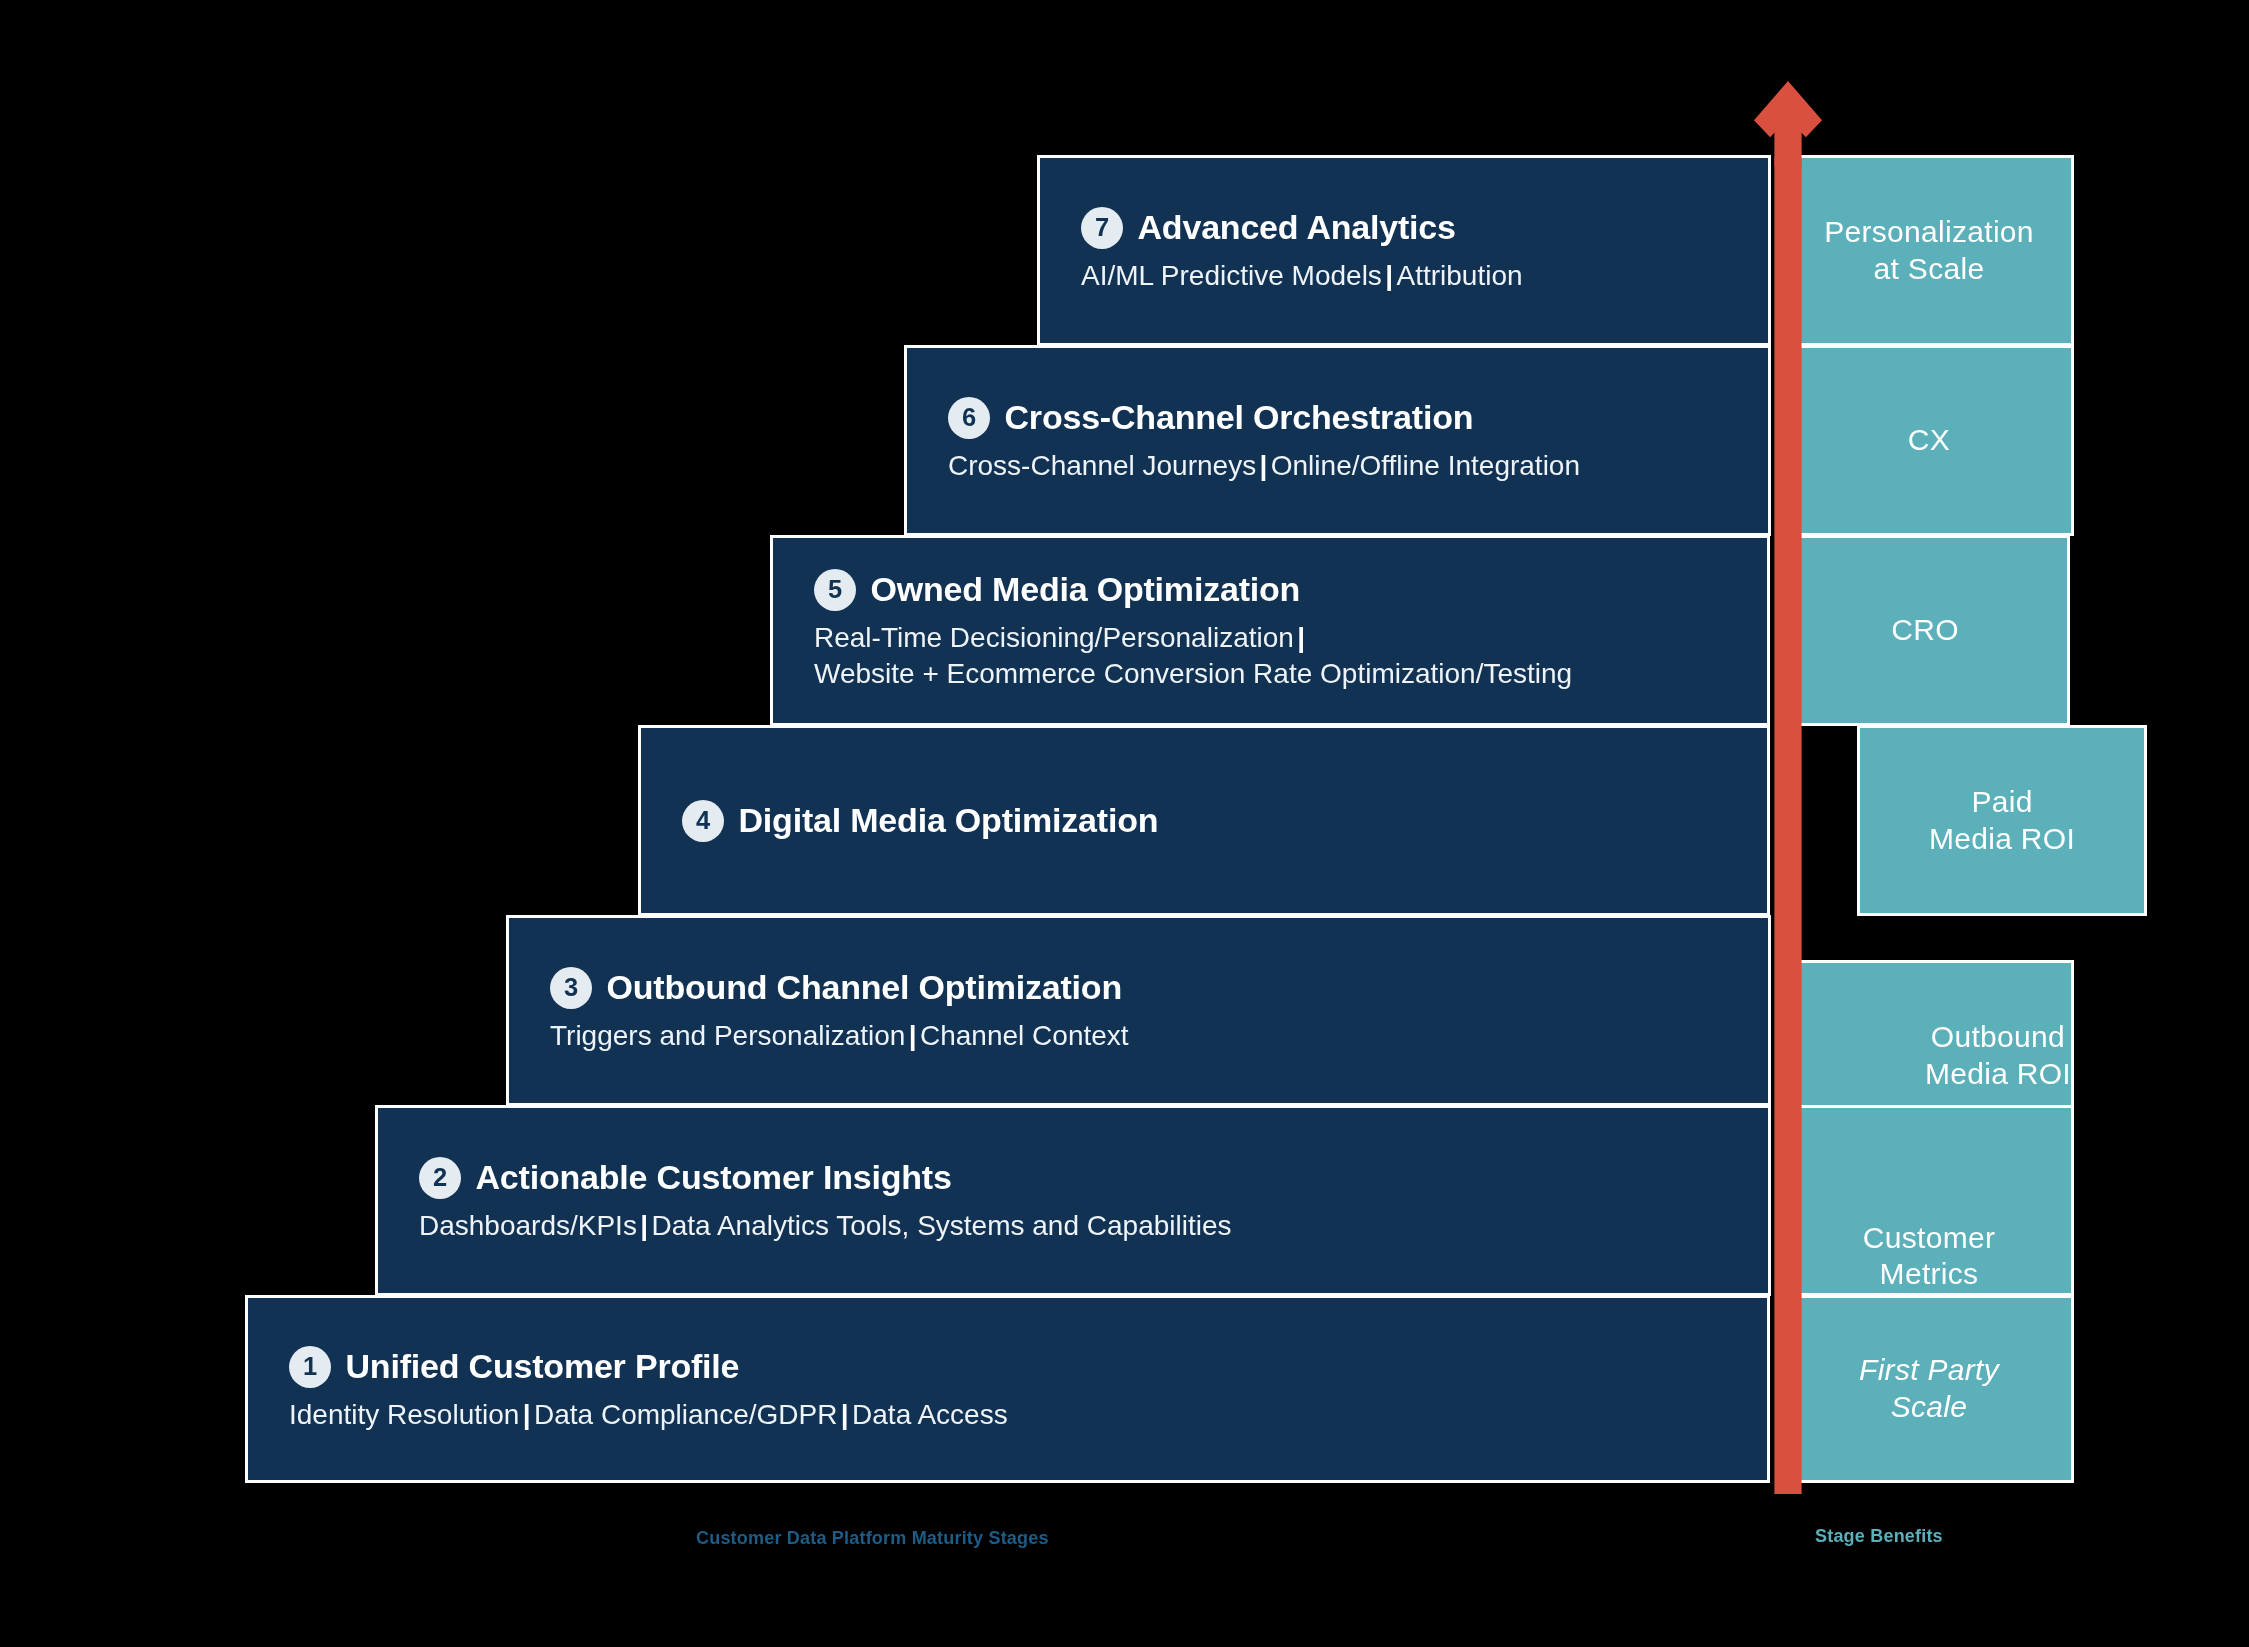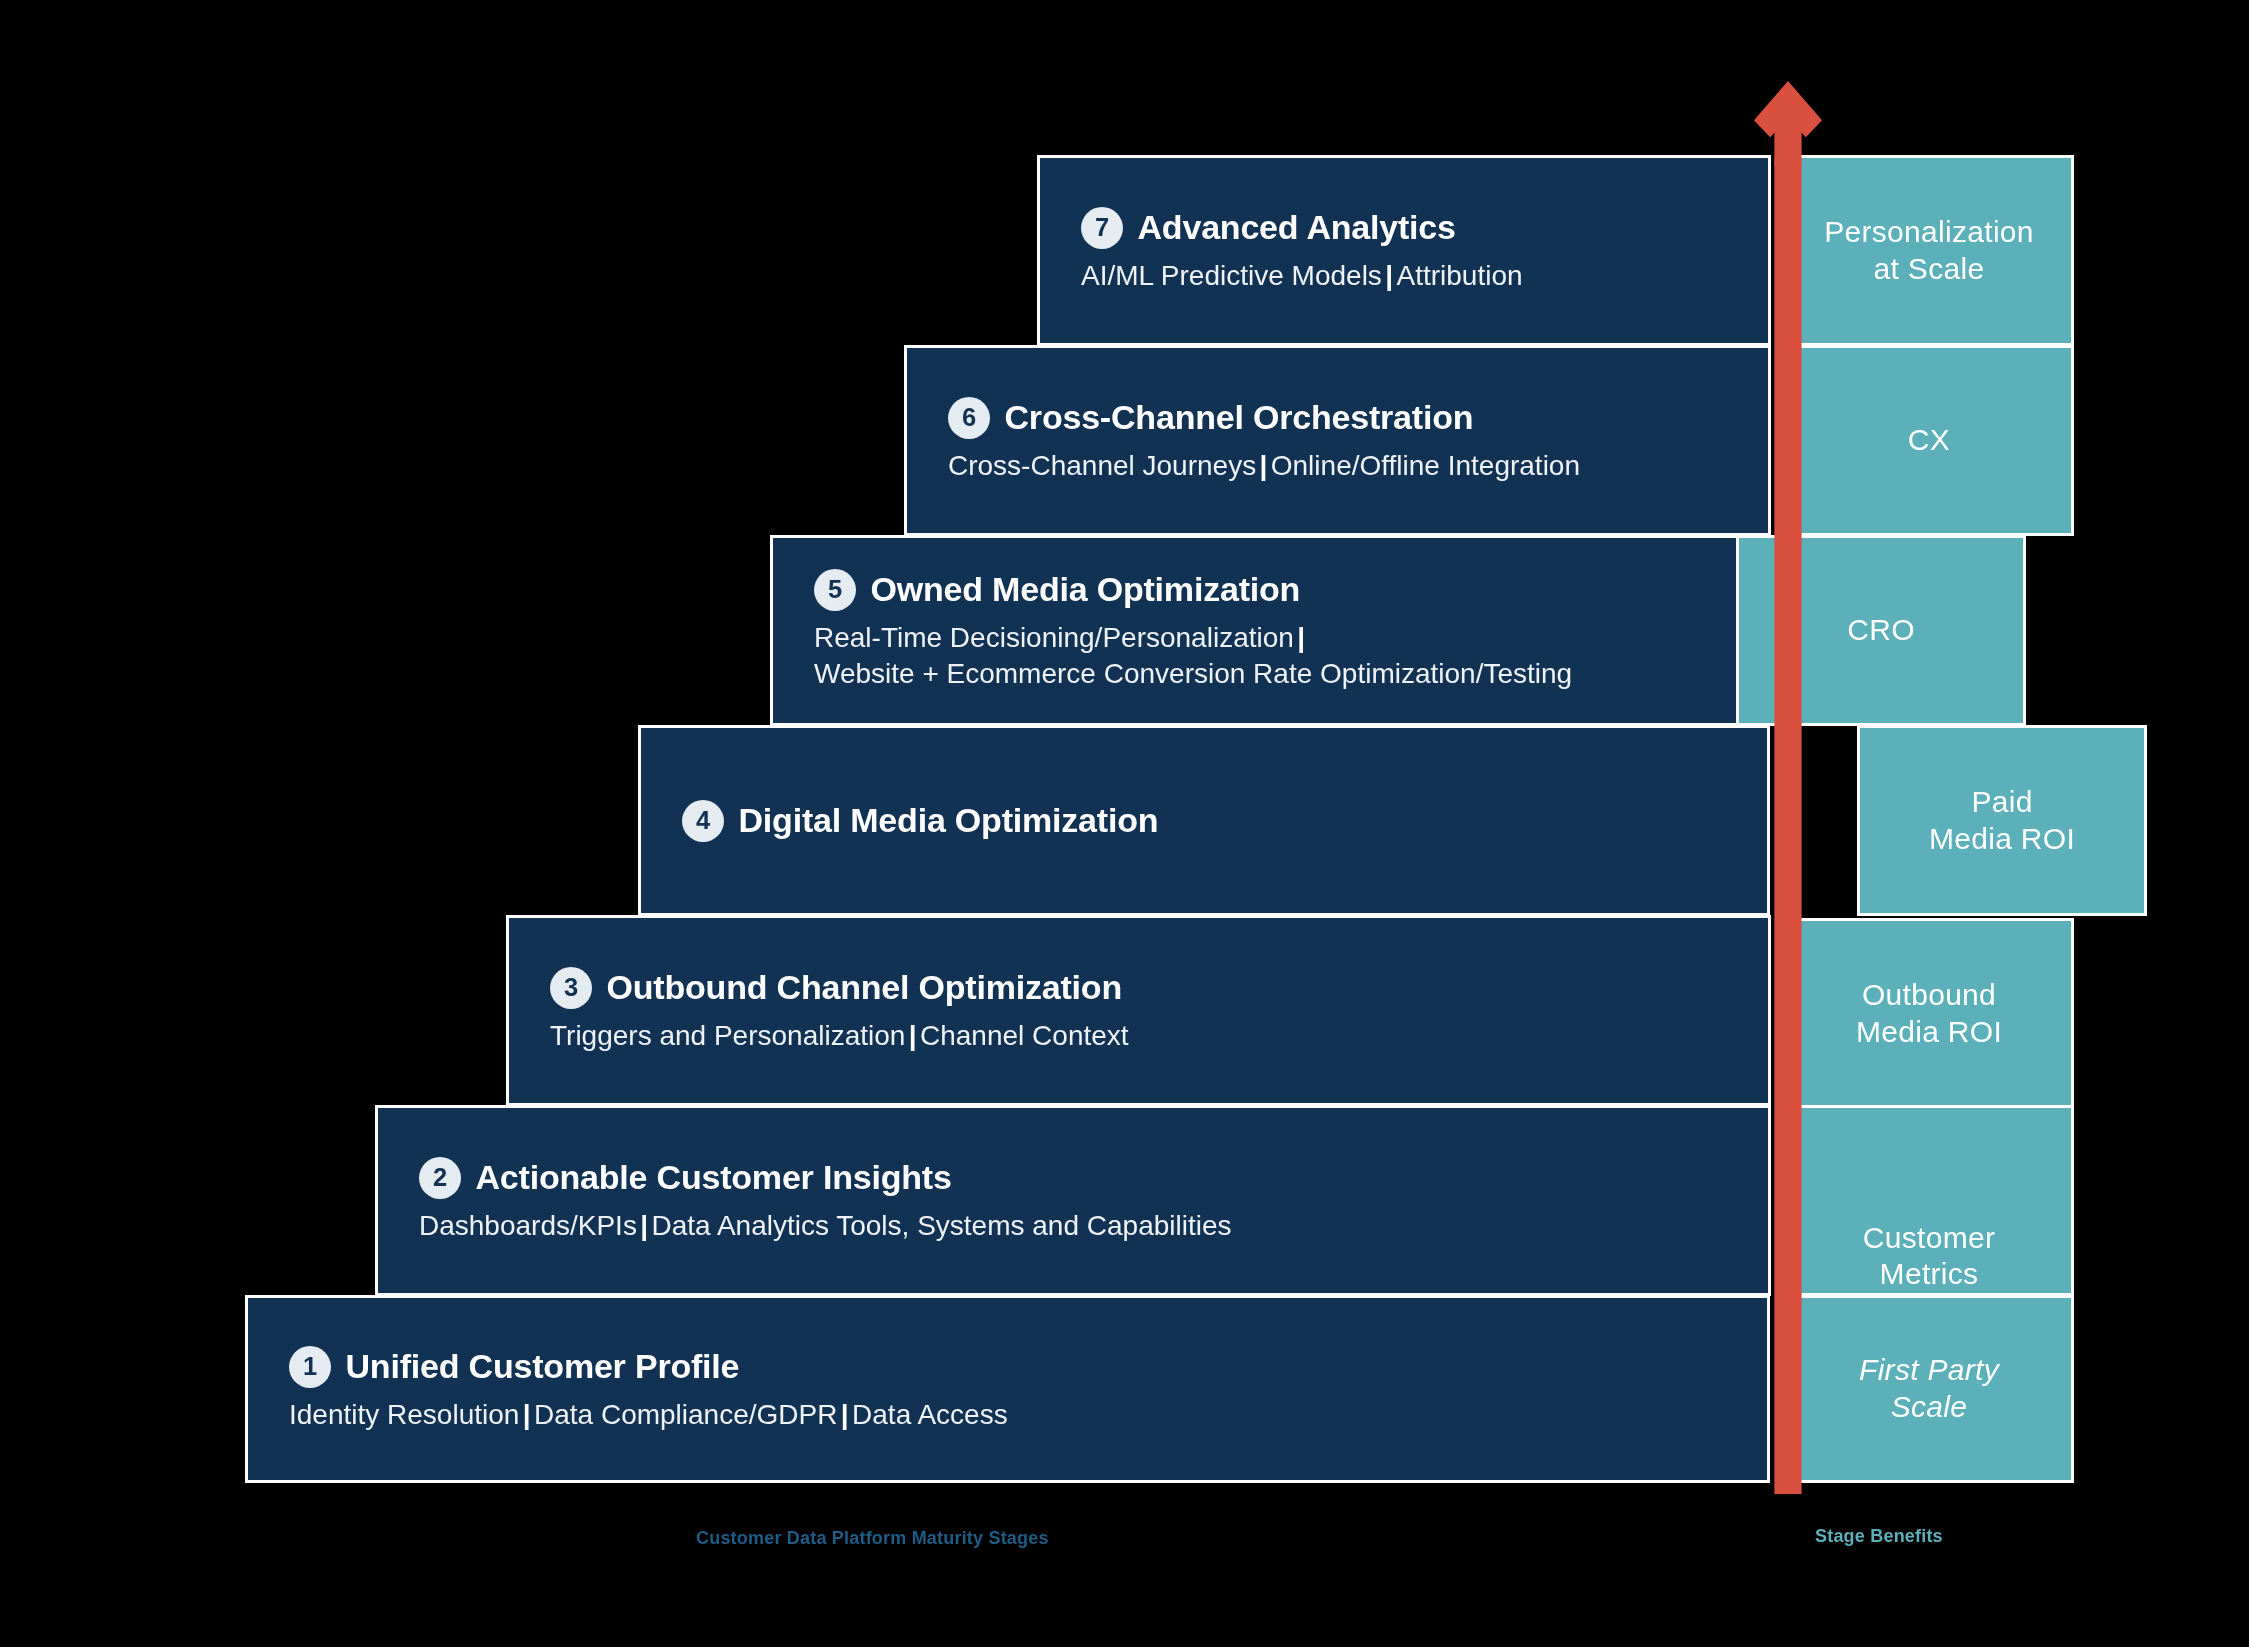--- a/index.html
+++ b/index.html
@@ -157,29 +157,29 @@
   </div>
 
   <div class="benefit" style="left:1784px;top:155px;width:290px;height:191px;">
     <div><span>Personalization</span><br><span>at Scale</span></div>
   </div>
 
   <div class="benefit" style="left:1784px;top:345px;width:290px;height:191px;">
     <div><span>CX</span></div>
   </div>
 
-  <div class="benefit" style="left:1736px;top:535px;width:290px;height:191px;">
+  <div class="benefit" style="left:1780px;top:535px;width:290px;height:191px;">
     <div><span>CRO</span></div>
   </div>
 
   <div class="benefit" style="left:1857px;top:725px;width:290px;height:191px;">
     <div><span>Paid</span><br><span>Media ROI</span></div>
   </div>
 
-  <div class="benefit" style="left:1784px;top:918px;width:290px;height:191px;">
+  <div class="benefit" style="left:1784px;top:960px;width:290px;height:191px;justify-content:flex-end;">
     <div><span>Outbound</span><br><span>Media ROI</span></div>
   </div>
 
   <div class="benefit" style="left:1784px;top:1105px;width:290px;height:191px;align-items:flex-end;">
     <div><span>Customer</span><br><span>Metrics</span></div>
   </div>
 
   <div class="benefit" style="left:1784px;top:1295px;width:290px;height:188px;font-style:italic;">
     <div><span>First Party</span><br><span>Scale</span></div>
   </div>

